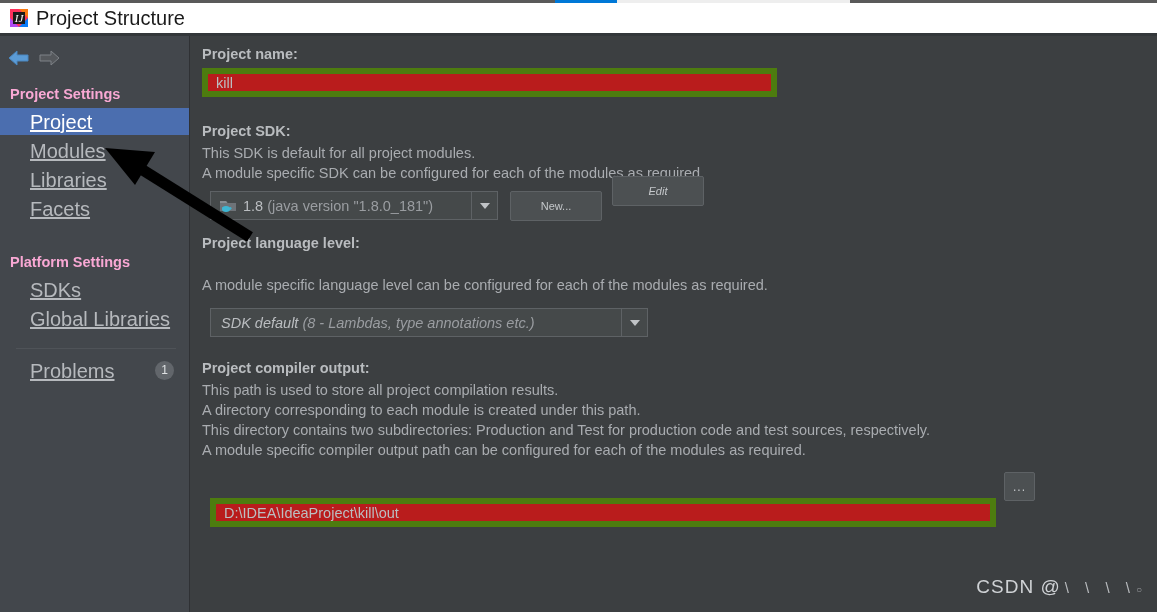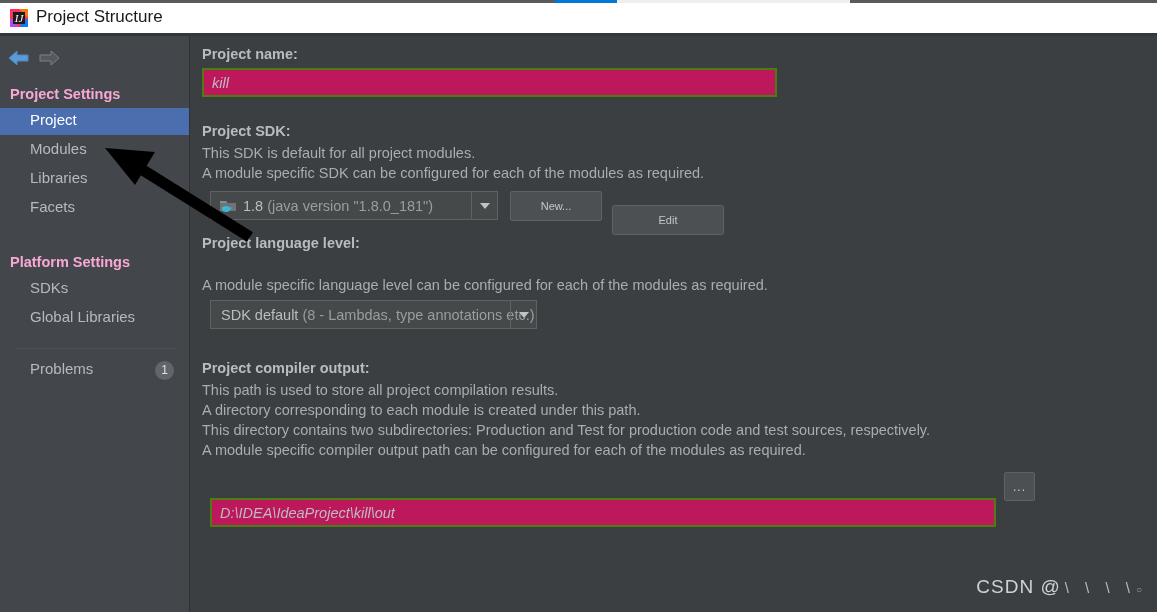--- a/index.html
+++ b/index.html
@@ -57,21 +57,21 @@
     background: #33373a;
   }
   .app-icon {
     position: absolute;
     left: 10px; top: 9px;
     width: 18px; height: 18px;
   }
   .title-text {
     position: absolute;
     left: 36px; top: 7px;
-    font-size: 17px;
+    font-size: 20px;
     color: #1a1a1a;
     white-space: nowrap;
   }
 
   
   .sidebar {
     position: absolute;
     left: 0; top: 36px;
     width: 189px;
     height: 576px;
@@ -110,23 +110,24 @@
   .sb-item {
     position: absolute;
     left: 0;
     width: 189px;
     height: 27px;
     cursor: pointer;
   }
   .sb-item > span {
     position: absolute;
     left: 30px; top: 3px;
-    font-size: 15px;
+    font-size: 20px;
     color: #b6b9bd;
     white-space: nowrap;
+    text-decoration: underline;
   }
   .sb-item.selected {
     background: #4b6eaf;
   }
   .sb-item.selected > span {
     color: #ffffff;
   }
   .sb-sep {
     position: absolute;
     left: 16px;
@@ -168,25 +169,24 @@
   .sec-desc {
     position: absolute;
     left: 12px;
     font-size: 14.5px;
     color: #a9acb0;
     white-space: nowrap;
   }
 
   .textfield {
     position: absolute;
-    background: #be185d;
-    border: 2px solid #4d7c0f;
+    background: #b91c1c;
+    border: 6px solid #4d7c0f;
     box-sizing: border-box;
     cursor: text;
-    font-style: italic;
   }
   .textfield > span {
     position: absolute;
     left: 8px; top: 50%;
     transform: translateY(-50%);
     font-size: 14.5px;
     color: #bbbec1;
     white-space: nowrap;
   }
 
@@ -377,28 +377,28 @@
         <span class="dim">(java version "1.8.0_181")</span>
       </span>
       <span class="combo-arrowbox">
         <span class="tri"></span>
       </span>
     </div>
 
     <div class="btn" style="left:320px; top:155px; width:92px; height:30px;">
       <span>New...</span>
     </div>
-    <div class="btn" style="left:422px; top:169px; width:112px; height:30px;">
+    <div class="btn" style="left:422px; top:140px; width:92px; height:30px;font-style:italic;">
       <span>Edit</span>
     </div>
 
     <div class="sec-title" style="top:199px;">Project language level:</div>
     <div class="sec-desc" style="top:241px;">A module specific language level can be configured for each of the modules as required.</div>
 
-    <div class="combo" style="left:20px; top:264px; width:327px; height:29px;">
+    <div class="combo" style="left:20px; top:272px; width:438px; height:29px;font-style:italic;">
       <span class="combo-label" style="left:10px;">
         <span>SDK default</span>
         <span class="dim">(8 - Lambdas, type annotations etc.)</span>
       </span>
       <span class="combo-arrowbox">
         <span class="tri"></span>
       </span>
     </div>
 
     <div class="sec-title" style="top:324px;">Project compiler output:</div>

